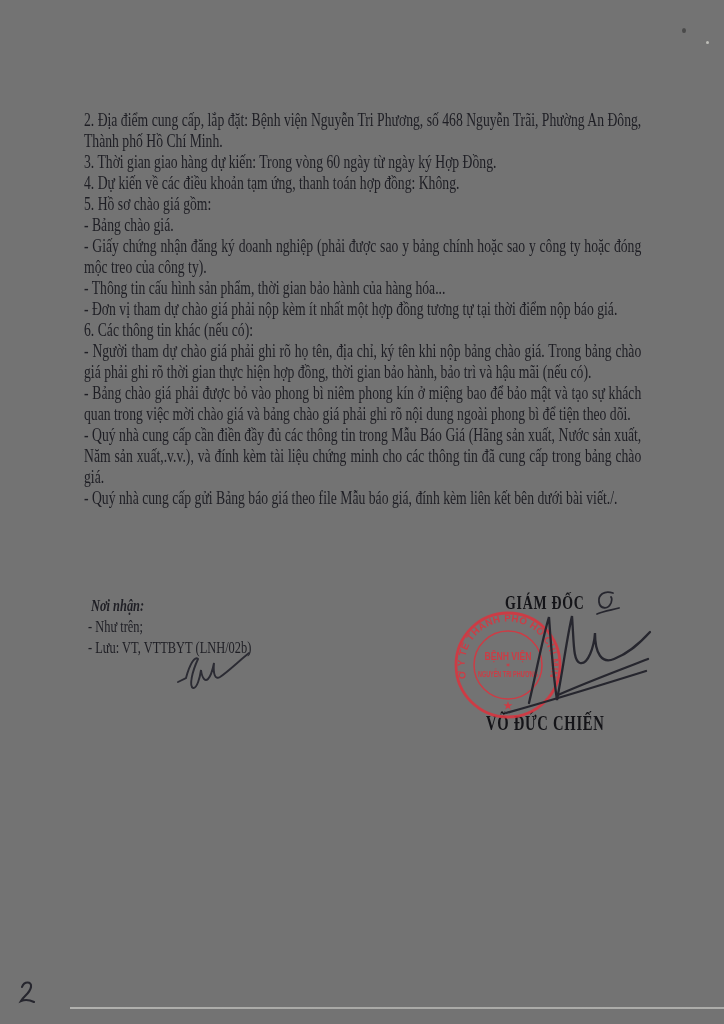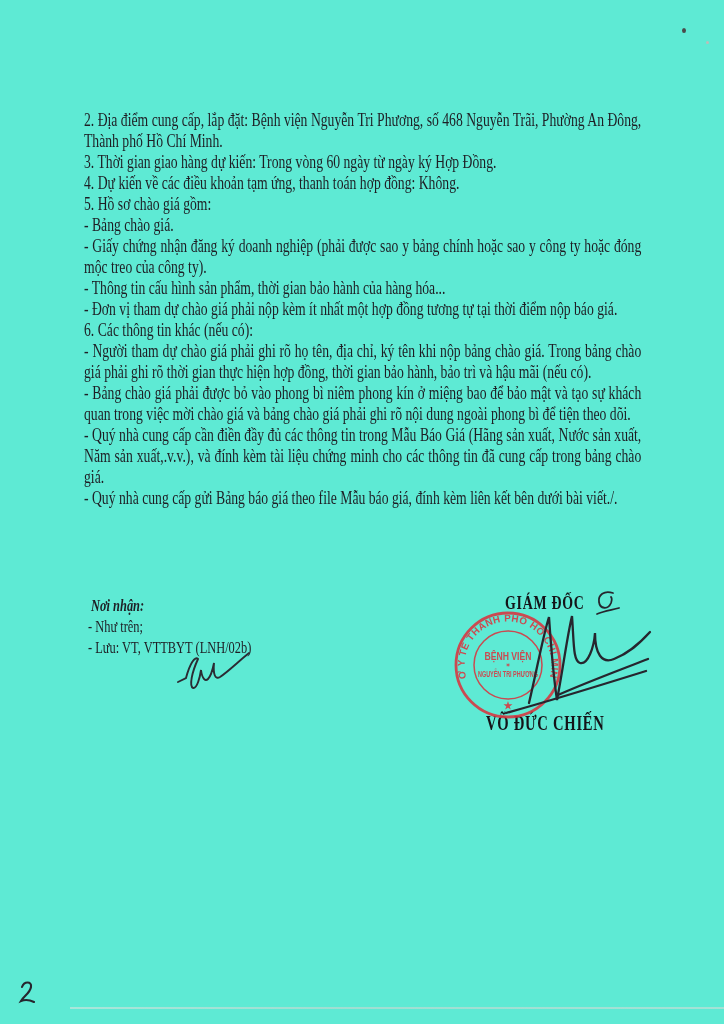--- a/index.html
+++ b/index.html
@@ -1,19 +1,19 @@
 <!DOCTYPE html>
 <html><head>
 <meta charset="utf-8">
 <style>
   html,body { margin:0; padding:0; }
   body { background:#888; }
   .page {
     position:relative; width:724px; height:1024px;
-    background:#5eead4; overflow:hidden;
+    background:#737373; overflow:hidden;
     font-family:"Liberation Serif", serif;
   }
   
   .body-text {
     position:absolute; left:84px; top:109px; width:774px;
     transform:scaleX(0.72); transform-origin:0 0;
     font-size:19px; line-height:21px; color:#1e1e24;
     text-align:justify;
   }
   .body-text p { margin:0; }

